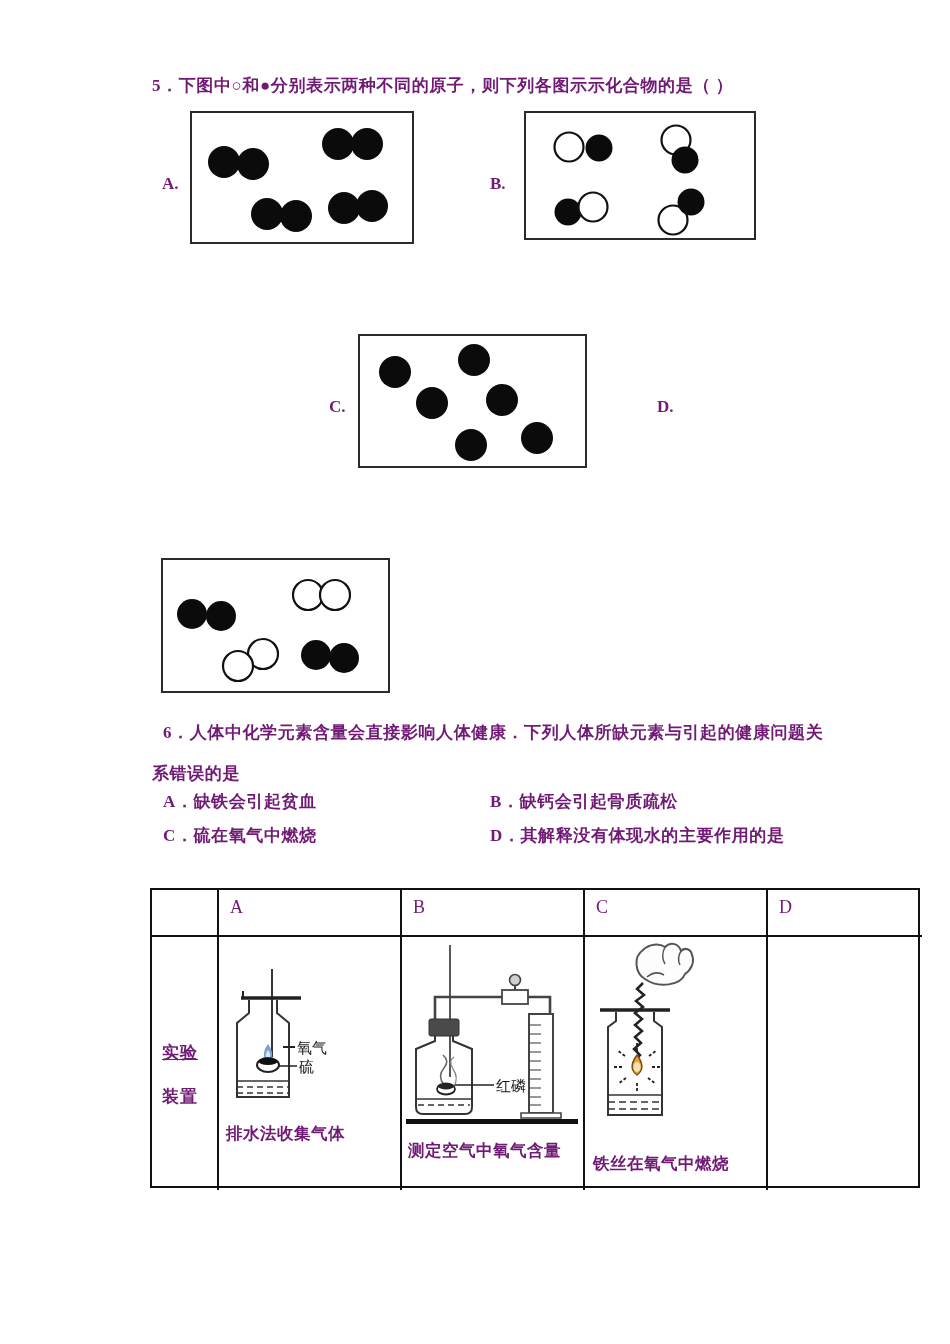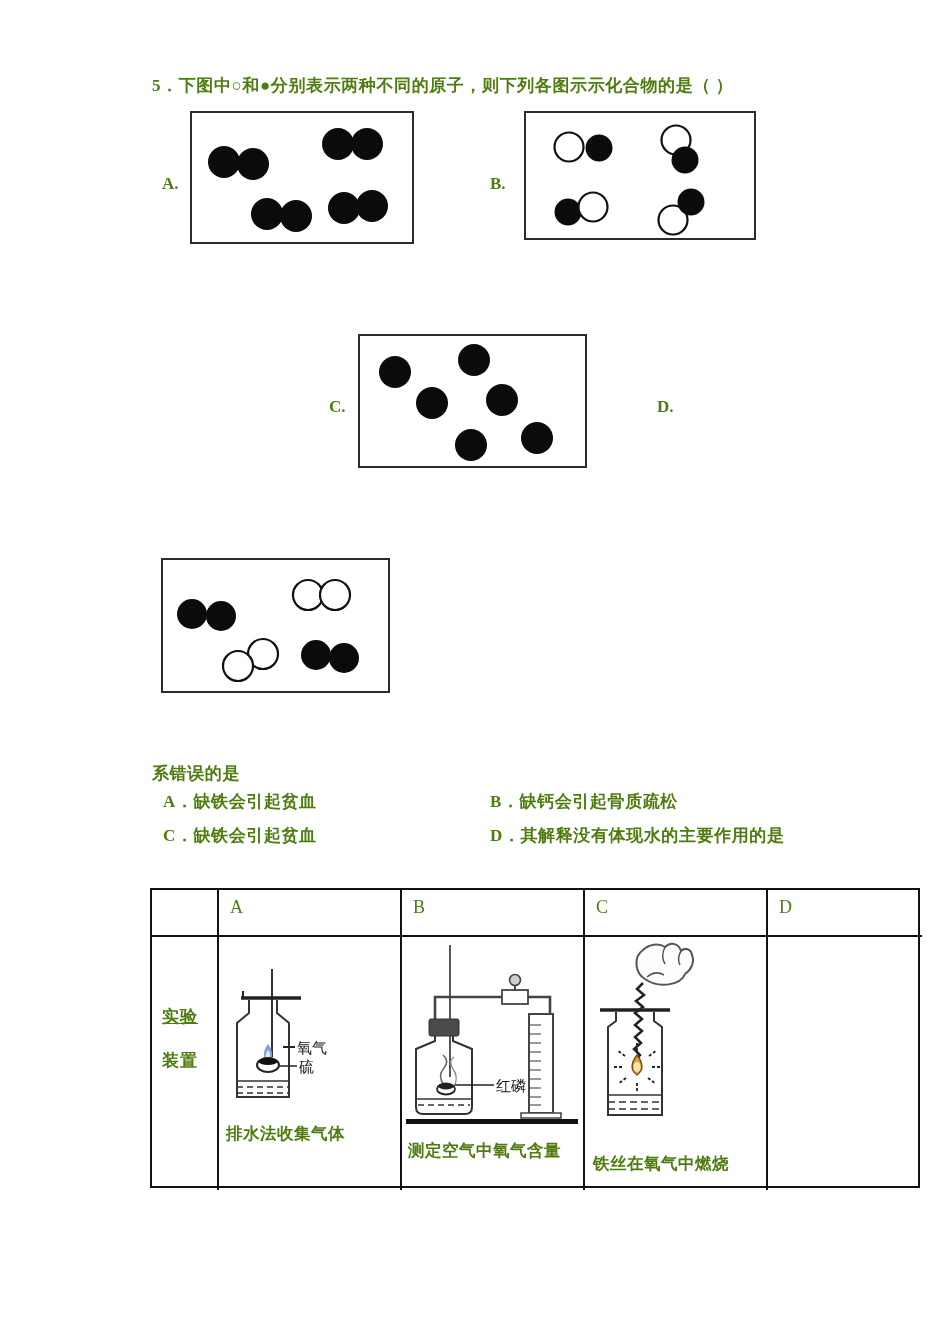--- a/index.html
+++ b/index.html
@@ -1,20 +1,20 @@
 <!DOCTYPE html>
 <html><head>
 <meta charset="utf-8">
 <style>
   html,body{margin:0;padding:0;background:#e8e8e8;}
   .page{
     position:relative;width:950px;height:1344px;margin:0 auto;
     background:#ffffff;overflow:hidden;
     font-family:"Liberation Serif","DejaVu Serif",serif;
-    color:#4d7c0f;
+    color:#701a75;
   }
   .abs{position:absolute;}
   .qtext{font-size:17px;font-weight:700;letter-spacing:0.6px;white-space:nowrap;}
   .qtext-normal{font-size:17px;font-weight:400;letter-spacing:0.6px;white-space:nowrap;}
   .optletter{font-size:17px;font-weight:700;white-space:nowrap;}
   .molbox{border:2px solid #2b2b2b;background:#fff;}
   .molbox svg{display:block;width:100%;height:100%;}
   
   .qtable{
     left:150px;top:888px;width:770px;height:300px;
@@ -22,21 +22,21 @@
     grid-template-columns:67px 183px 183px 183px 154px;
     grid-template-rows:47px 253px;
     border:2px solid #111;box-sizing:border-box;
   }
   .qtable>div{border-right:2px solid #111;border-bottom:2px solid #111;box-sizing:border-box;position:relative;}
   .qtable>div:nth-child(5n){border-right:none;}
   .qtable>div:nth-child(n+6){border-bottom:none;}
   .th{font-size:18px;font-weight:400;padding:7px 0 0 11px;}
   .rowlabel{font-size:17px;font-weight:700;letter-spacing:1px;}
   .rowlabel div{margin:0 0 0 10px;}
-  .rowlabel div:first-child{margin-top:68px;text-decoration:underline;}
+  .rowlabel div:first-child{margin-top:104px;text-decoration:underline;}
   .rowlabel div:last-child{margin-top:21px;}
   .caption{position:absolute;font-size:16.5px;font-weight:700;letter-spacing:0.5px;white-space:nowrap;}
   .cellsvg{position:absolute;left:0;top:0;}
   svg text{font-family:"Liberation Serif","DejaVu Serif",serif;font-size:15px;fill:#161616;}
 </style>
 </head>
 <body>
 
 <div class="page">
 
@@ -89,24 +89,25 @@
         <circle cx="58" cy="56" r="15" fill="#0b0b0b"></circle>
         <circle cx="145" cy="35" r="15" fill="#ffffff" stroke="#111111" stroke-width="2.2"></circle>
         <circle cx="172" cy="35" r="15" fill="#ffffff" stroke="#111111" stroke-width="2.2"></circle>
         <circle cx="100" cy="94" r="15" fill="#ffffff" stroke="#111111" stroke-width="2.2"></circle>
         <circle cx="75" cy="106" r="15" fill="#ffffff" stroke="#111111" stroke-width="2.2"></circle>
         <circle cx="181" cy="98" r="15" fill="#0b0b0b"></circle>
         <circle cx="153" cy="95" r="15" fill="#0b0b0b"></circle>
       </svg>
   </div>
 
+  <div class="abs qtext" style="left:163px;top:721px;">6．人体中化学元素含量会直接影响人体健康．下列人体所缺元素与引起的健康问题关</div>
   <div class="abs qtext" style="left:152px;top:762px;">系错误的是</div>
   <div class="abs qtext" style="left:163px;top:790px;">A．缺铁会引起贫血</div>
   <div class="abs qtext" style="left:490px;top:790px;">B．缺钙会引起骨质疏松</div>
-  <div class="abs qtext" style="left:163px;top:824px;">C．缺铁会引起贫血</div>
+  <div class="abs qtext" style="left:163px;top:824px;">C．硫在氧气中燃烧</div>
   <div class="abs qtext" style="left:490px;top:824px;">D．其解释没有体现水的主要作用的是</div>
 
 
   <div class="abs qtable">
     <div></div>
     <div class="th">A</div>
     <div class="th">B</div>
     <div class="th">C</div>
     <div class="th">D</div>
 

